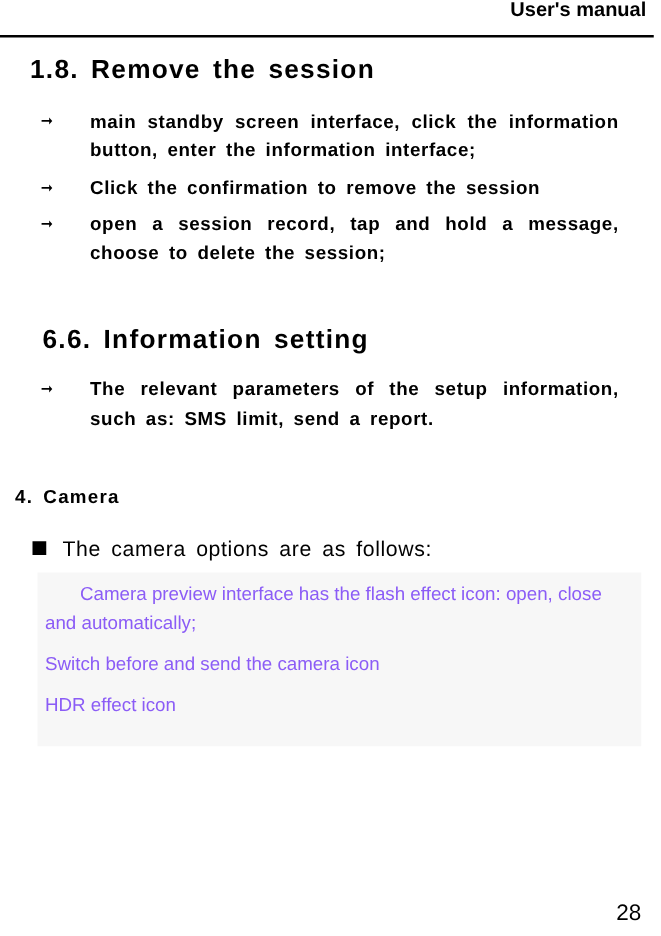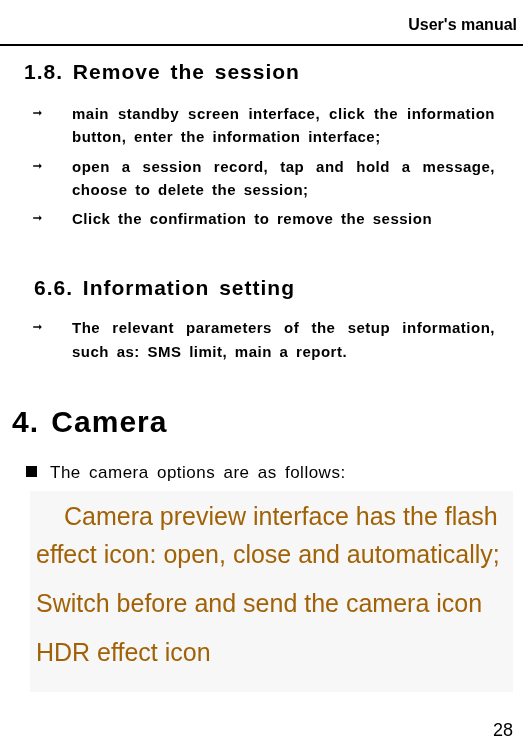--- a/index.html
+++ b/index.html
@@ -10,21 +10,21 @@
     background: #ffffff;
     font-family: Arial, Helvetica, sans-serif;
     color: #000;
     position: relative;
   }
   .page {
     width: 523px;
     height: 749px;
     position: relative;
     box-sizing: border-box;
-    padding: 16px 0 0 0;
+    padding: 0 0 0 0;
   }
   .header-rule {
     border-top: 2px solid #000;
     margin: 8px 0 0 0;
   }
   .header-label {
     text-align: right;
     font-size: 16px;
     font-weight: bold;
     padding: 0 6px 2px 0;
@@ -40,21 +40,21 @@
     word-spacing: 3px;
   }
   .h-sub2 {
     font-size: 21px;
     font-weight: bold;
     letter-spacing: 1px;
     margin: 46px 0 12px 28px;
     word-spacing: 3px;
   }
   .h-main {
-    font-size: 30px;
+    font-size: 15px;
     font-weight: bold;
     letter-spacing: 1px;
     margin: 42px 0 22px 6px;
     word-spacing: 3px;
   }
   ul.arrow {
     list-style: none;
     margin: 16px;
     padding: 0 6px 0 8px;
   }
@@ -103,22 +103,22 @@
     left: 0;
     top: 5px;
     width: 11px;
     height: 11px;
     background: #000;
   }
   .gray-block {
     background: #f7f7f7;
     margin: 2px 4px 0 24px;
     padding: 6px 6px 10px 6px;
-    font-size: 25px;
-    color: #a16207;
+    font-size: 15px;
+    color: #8b5cf6;
     line-height: 1.55;
   }
   .gray-block p {
     margin: 0 0 10px 0;
   }
   .gray-block p.indent {
     text-indent: 28px;
   }
   .gray-block p.indent2 {
     text-indent: 36px;
@@ -138,27 +138,27 @@
 <div class="page">
 
   <div class="header-label">User's manual</div>
   <div class="header-rule"></div>
 
   <div class="content">
 
     <div class="h-sub">1.8. Remove the session</div>
     <ul class="arrow">
       <li>main standby screen interface, click the information button, enter the information interface;</li>
+      <li>Click the confirmation to remove the session</li>
       <li>open a session record, tap and hold a message, choose to delete the session;</li>
-      <li>Click the confirmation to remove the session</li>
     </ul>
 
     <div class="h-sub2">6.6. Information setting</div>
     <ul class="arrow compact">
-      <li>The relevant parameters of the setup information, such as: SMS limit, main a report.</li>
+      <li>The relevant parameters of the setup information, such as: SMS limit, send a report.</li>
     </ul>
 
     <div class="h-main">4. Camera</div>
     <ul class="square">
       <li>The camera options are as follows:</li>
     </ul>
 
     <div class="gray-block">
       <p class="indent">Camera preview interface has the flash effect icon: open, close and automatically;</p>
       <p>Switch before and send the camera icon</p>

